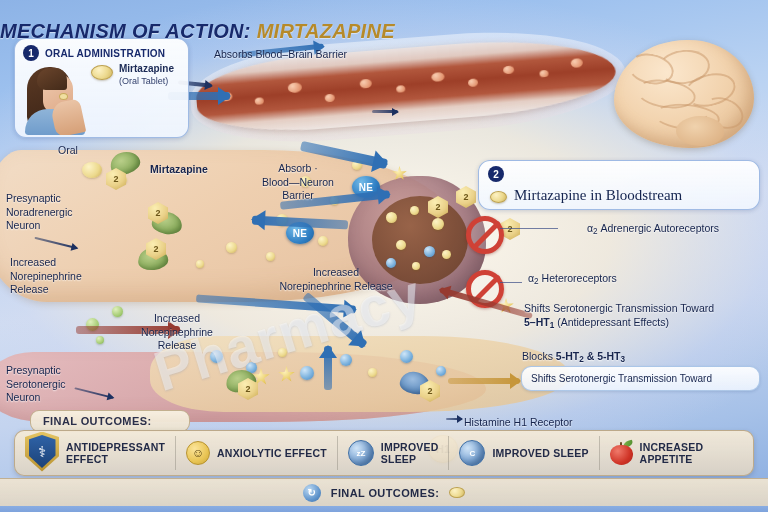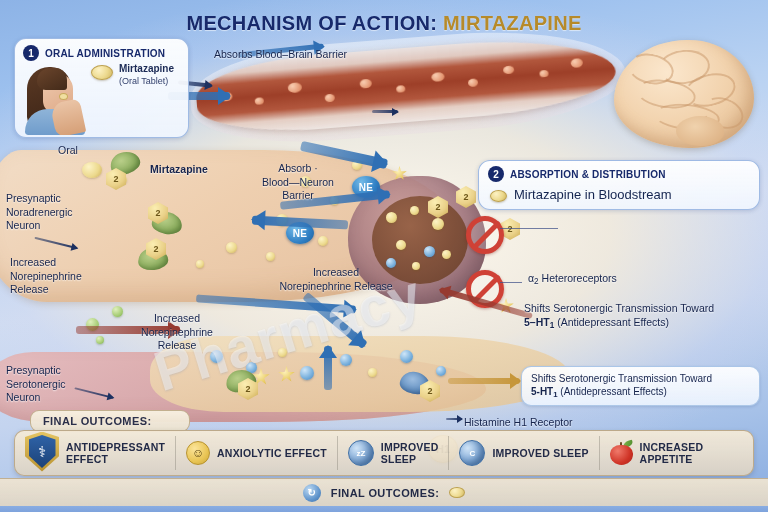--- a/index.html
+++ b/index.html
@@ -16,26 +16,26 @@
     position: relative;
     width: 768px; height: 512px;
     background:
       radial-gradient(ellipse 70% 55% at 50% 46%, rgba(255,250,238,0.96) 0%, rgba(250,238,216,0.75) 42%, rgba(214,218,240,0.25) 72%, rgba(150,180,230,0) 88%),
       linear-gradient(170deg, #8db3e6 0%, #9cc0ee 14%, #b9d2f2 32%, #cfdcf2 50%, #c4d4ef 66%, #a6c1e8 84%, #87abe0 100%);
     overflow: hidden;
   }
 
   
   .title-bar {
-    position: absolute; top: 12px; left: 0; width: 100%;
-    text-align: center;
+    position: absolute; top: 20px; left: 0; width: 100%;
     font-size: 20px; font-weight: bold;
     letter-spacing: 0.3px;
     text-shadow: 0 1px 1px rgba(255,255,255,0.55);
     white-space: nowrap;
+    font-style: italic;
   }
   .title-main { color: #17296b; }
   .title-drug { color: #b68a2a; }
 
   
   .panel {
     position: absolute;
     background: linear-gradient(180deg, rgba(255,255,255,0.95) 0%, rgba(240,246,255,0.9) 100%);
     border: 1px solid rgba(150,180,225,0.9);
     border-radius: 12px;
@@ -83,21 +83,21 @@
     background: radial-gradient(circle at 35% 30%, #fdf2c4 0%, #ecd98e 55%, #cdb35d 100%);
     border: 1px solid #bda14f;
     box-shadow: 0 1px 2px rgba(90,70,20,0.3);
   }
   .tab-name { font-size: 10px; font-weight: bold; color: #1b2a55; line-height: 1.25; }
   .tab-sub { font-size: 9px; color: #33416d; }
 
   
   #panel-absorb { left: 478px; top: 160px; width: 282px; height: 50px; padding: 5px 9px; }
   .bloodstream-row { display:flex; align-items:center; gap:7px; margin-top:5px; padding-left:2px; }
-  .bs-text { font-size: 13px; color: #14244f; }
+  .bs-text { font-size: 15px; color: #14244f; font-family: Liberation Serif, serif; }
 
   
   .infobox {
     position: absolute;
     background: linear-gradient(180deg, rgba(255,255,255,0.93), rgba(238,245,255,0.88));
     border: 1px solid rgba(160,190,228,0.85);
     border-radius: 10px;
     box-shadow: 0 1px 3px rgba(40,70,130,0.18);
     padding: 5px 9px;
     font-size: 10px; color: #16244d; line-height: 1.32;
@@ -582,21 +582,20 @@
       <div>
         <div class="tab-name">Mirtazapine</div>
         <div class="tab-sub">(Oral Tablet)</div>
       </div>
     </div>
   </div>
 
   <div class="panel" id="panel-absorb">
     <div class="panel-head">
       <span class="step-badge">2</span>
-      <span class="panel-title">ABSORPTION &amp; DISTRIBUTION</span>
     </div>
     <div class="bloodstream-row">
       <div class="tablet-big" style="width:17px;height:12px;"></div>
       <span class="bs-text">Mirtazapine in Bloodstream</span>
     </div>
   </div>
 
   <div class="lbl" style="left:214px; top:48px;">Absorbs  Blood–Brain Barrier</div>
 
   <div class="lbl" style="left:58px; top:144px;">Oral</div>
@@ -631,35 +630,39 @@
     <div>Release</div>
   </div>
 
   <div class="lbl" style="left:6px; top:364px;">
     <div>Presynaptic</div>
     <div>Serotonergic</div>
     <div>Neuron</div>
   </div>
 
   <div class="lbl c" style="left:548px; top:222px; width:210px;">
+    <div>α<span class="sub">2</span> <span>Adrenergic Autoreceptors</span></div>
   </div>
 
   <div class="lbl" style="left:528px; top:272px;">
     α<span class="sub">2</span> <span>Heteroreceptors</span>
   </div>
 
   <div class="lbl" style="left:524px; top:302px; width:236px;">
     <div>Shifts Serotonergic Transmission Toward</div>
     <div><b>5–HT<span class="sub">1</span></b> <span>(Antidepressant Effects)</span></div>
   </div>
 
+  <div class="lbl" style="left:522px; top:350px;">
+    <span>Blocks</span>
+    <b>5-HT<span class="sub">2</span> &amp; 5-HT<span class="sub">3</span></b>
+  </div>
 
   <div class="infobox" id="box-shift-b">
     <div>Shifts Serotonergic Transmission Toward</div>
-    <div><b>5-HT<span class="sub">1</span></b> <span>(Antidepressant Effects)</span></div>
   </div>
 
   <div class="h1-badge" style="left:428px; top:435px;">H1</div>
   <div class="lbl" style="left:464px; top:416px;">Histamine H1 Receptor</div>
 
   <div id="outcomes-title-pill">
     <span>FINAL OUTCOMES:</span>
   </div>
 
   <div id="outcomes-bar">

